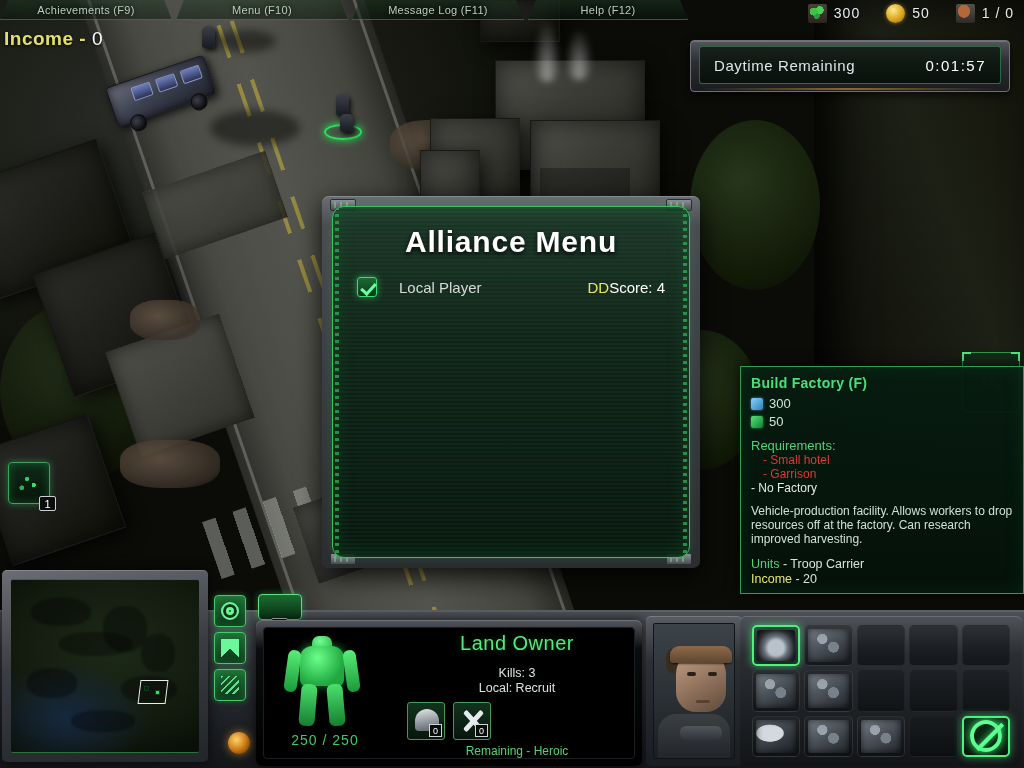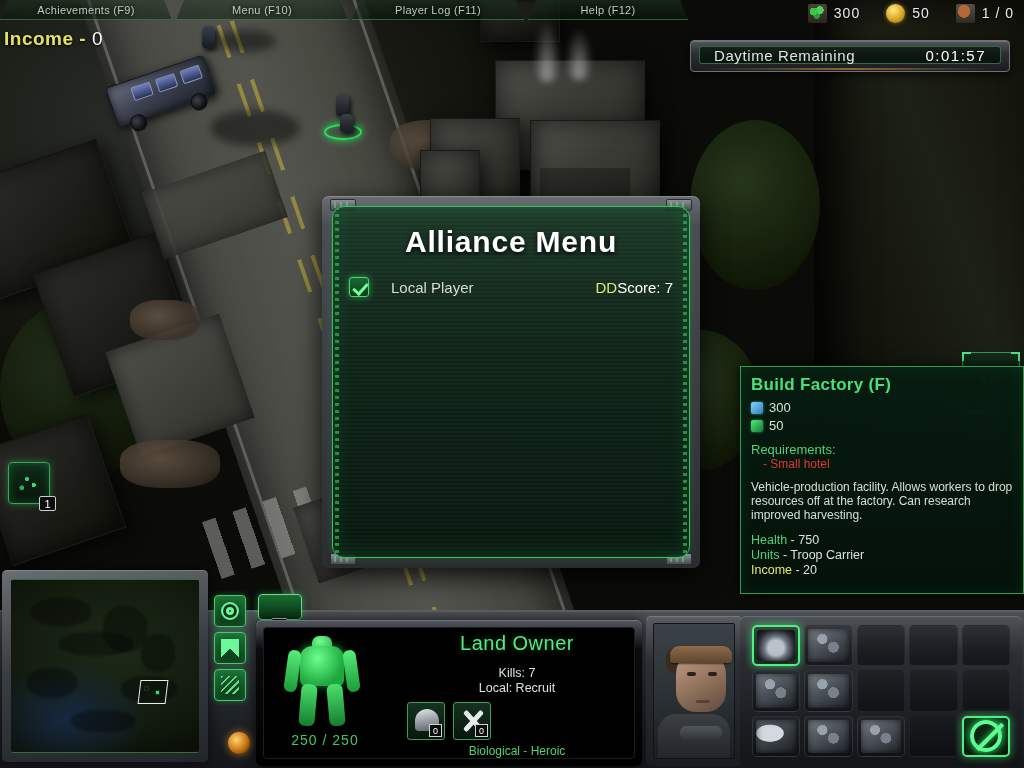--- a/index.html
+++ b/index.html
@@ -123,21 +123,21 @@
       linear-gradient(180deg,#55514b,#2e2b27);}
   .res-val{ color:#e8ecef; font-size:14px; letter-spacing:1px; text-shadow:0 1px 2px #000;}
 
   
   #income{ position:absolute; left:4px; top:28px; font-size:19px; letter-spacing:.5px; z-index:40;
     text-shadow:0 1px 3px #000;}
   #income .k{ color:#e2e06a;font-weight:bold; } #income .v{ color:#ffffff; }
 
   
   #timer{
-    position:absolute; right:14px; top:40px; width:320px; height:32px; z-index:40;
+    position:absolute; right:14px; top:40px; width:320px; height:52px; z-index:40;
     background:linear-gradient(180deg,#53565b 0%,#2c2f33 40%,#1a1c1f 100%);
     border:1px solid #6e7278; border-radius:4px;
     box-shadow:0 3px 8px rgba(0,0,0,.7), inset 0 1px 0 rgba(255,255,255,.18);
   }
   #timer .inner{
     position:absolute; inset:5px 8px 7px 8px; border-radius:3px;
     background:linear-gradient(180deg, rgba(18,30,22,.92), rgba(8,16,10,.95));
     border:1px solid rgba(80,170,110,.55);
     display:flex; align-items:center; justify-content:space-between; padding:0 14px;
   }
@@ -181,21 +181,21 @@
   }
   #dlg-panel::after{ content:""; position:absolute; inset:0;
     background:repeating-linear-gradient(180deg, rgba(60,200,100,.05) 0 2px, rgba(0,0,0,0) 2px 4px);
     pointer-events:none;}
   #dlg-panel .edge-l,#dlg-panel .edge-r{ position:absolute; top:0; bottom:0; width:4px;
     background:repeating-linear-gradient(180deg,#2fa64f 0 3px, rgba(0,0,0,0) 3px 7px); opacity:.8;}
   #dlg-panel .edge-l{ left:2px;} #dlg-panel .edge-r{ right:2px;}
   #dlg-title{ position:relative; z-index:2; text-align:center; margin-top:18px;
     color:#ffffff; font-size:30px; font-weight:bold; letter-spacing:.8px;
     text-shadow:0 2px 5px rgba(0,0,0,.95);}
-  #dlg-row{ position:relative; z-index:2; margin-top:18px; padding:0 16px;
+  #dlg-row{ position:relative; z-index:2; margin-top:18px; padding:0 24px;
     display:flex; align-items:center;text-align:center; }
   .chk{ width:20px; height:20px; border-radius:3px;
     background:linear-gradient(180deg,#1a6b33,#0d3a1c);
     border:1px solid #47d96d; box-shadow:0 0 7px rgba(60,220,110,.6);
     position:relative; flex:none;}
   .chk::after{ content:""; position:absolute; left:6px; top:2px; width:6px; height:12px;
     border:solid #6effa0; border-width:0 3px 3px 0; transform:rotate(42deg);}
   .pname{ color:#d6dbd8; font-size:15px; margin-left:22px;}
   .pscore{ margin-left:auto; font-size:15px; }
   .pscore .dd{ color:#e8e66a;} .pscore .sc{ color:#ffffff;}
@@ -216,21 +216,21 @@
   .gbtn i.bl{ left:-1px; bottom:-1px; border-right:0; border-top:0;}
   .gbtn i.br{ right:-1px; bottom:-1px; border-left:0; border-top:0;}
 
   
   #tooltip{
     position:absolute; left:740px; top:366px; width:284px; height:228px; z-index:55;
     background:linear-gradient(180deg, rgba(7,28,16,.96), rgba(4,17,10,.97));
     border:1px solid #2f9c54; padding:8px 10px;
     box-shadow:0 0 12px rgba(0,0,0,.8), inset 0 0 18px rgba(20,120,55,.18);
   }
-  #tooltip .ttl{ color:#47e07c; font-size:17px; font-weight:bold; letter-spacing:.3px; margin-bottom:5px;}
+  #tooltip .ttl{ color:#47e07c; font-size:14px; font-weight:bold; letter-spacing:.3px; margin-bottom:5px;}
   .cost{ display:flex; align-items:center; gap:6px; margin-top:3px;}
   .cost .ic{ width:12px; height:12px; border-radius:2px;}
   .ic-min{ background:linear-gradient(135deg,#86d4ff,#2d7fb8); box-shadow:0 0 3px rgba(120,200,255,.6);}
   .ic-gas{ background:linear-gradient(135deg,#52e87c,#147a33); border-radius:50%; box-shadow:0 0 3px rgba(80,230,120,.6);}
   .cost span{ color:#cfe6d6; font-size:13px;}
   .req-hd{ color:#4fd27a; font-size:13px; margin-top:9px;}
   .req{ font-size:12px; line-height:13px; margin-top:1px;}
   .req.bad{ color:#e0382f;margin-left:12px;}
   .req.ok{ color:#e3ece6;}
   #tt-desc{ color:#cfe0d4; font-size:12px; line-height:14px; margin-top:9px;}
@@ -444,21 +444,21 @@
   <div class="shadowblob" style="left:216px;top:30px;width:60px;height:22px;"></div>
   <div class="soldier" style="left:202px;top:26px;"></div>
   <div class="soldier" style="left:336px;top:94px;"></div>
   <div class="sel-ring" style="left:324px;top:124px;"></div>
   <div class="soldier" style="left:340px;top:114px;height:18px;"></div>
 </div>
 
 <div id="topbar">
   <div class="menu-tab">Achievements (F9)</div>
   <div class="menu-tab">Menu (F10)</div>
-  <div class="menu-tab">Player Log (F11)</div>
+  <div class="menu-tab">Message Log (F11)</div>
   <div class="menu-tab">Help (F12)</div>
 </div>
 
 <div id="resources">
   <div class="res">
     <span class="res-ico ico-wood"></span>
     <span class="res-val">300</span>
   </div>
   <div class="res">
     <span class="res-ico ico-gold"></span>
@@ -499,25 +499,24 @@
   <div class="cost">
     <span class="ic ic-min"></span>
     <span>300</span>
   </div>
   <div class="cost">
     <span class="ic ic-gas"></span>
     <span>50</span>
   </div>
   <div class="req-hd">Requirements:</div>
   <div class="req bad">- Small hotel</div>
+  <div class="req bad">- Garrison</div>
+  <div class="req ok">- No Factory</div>
   <div id="tt-desc">Vehicle-production facility. Allows workers to drop resources off at the factory. Can research improved harvesting.</div>
   <div id="stats">
-    <div class="stat">
-      <span class="k-g">Health</span><span class="v"> - 750</span>
-    </div>
     <div class="stat">
       <span class="k-g">Units</span><span class="v"> - Troop Carrier</span>
     </div>
     <div class="stat">
       <span class="k-y">Income</span><span class="v"> - 20</span>
     </div>
   </div>
 </div>
 
 <div id="dialog">
@@ -534,21 +533,21 @@
       <div class="dots"></div>
     </div>
   <div id="dlg-panel">
     <div class="edge-l"></div>
     <div class="edge-r"></div>
     <div id="dlg-title">Alliance Menu</div>
     <div id="dlg-row">
       <div class="chk"></div>
       <span class="pname">Local Player</span>
       <span class="pscore">
-        <span class="dd">DD</span><span class="sc">Score: 7</span>
+        <span class="dd">DD</span><span class="sc">Score: 4</span>
       </span>
     </div>
   </div>
 </div>
 
 <div id="hud">
   <div id="hud-plate"></div>
 
   <div id="minimap-frame">
     <div id="minimap">
@@ -587,34 +586,34 @@
       <div class="head"></div>
         <div class="torso"></div>
       <div class="arm l"></div>
         <div class="arm r"></div>
       <div class="leg l"></div>
         <div class="leg r"></div>
     </div>
     <div id="hp">250 / 250</div>
     <div id="uname">Land Owner</div>
     <div id="ustats">
-      <div>Kills: 7</div>
+      <div>Kills: 3</div>
       <div>Local: Recruit</div>
     </div>
     <div id="ubadges">
       <div class="ubadge">
         <div class="gly-armor"></div>
         <div class="n">0</div>
       </div>
       <div class="ubadge">
         <div class="gly-wrench"></div>
         <div class="n">0</div>
       </div>
     </div>
-    <div id="utype">Biological - Heroic</div>
+    <div id="utype">Remaining - Heroic</div>
   </div>
 
   <div id="portrait-frame">
     <div id="portrait">
       <div class="hairL"></div>
         <div class="hairR"></div>
       <div class="face"></div>
       <div class="band"></div>
       <div class="eyeL"></div>
         <div class="eyeR"></div>

